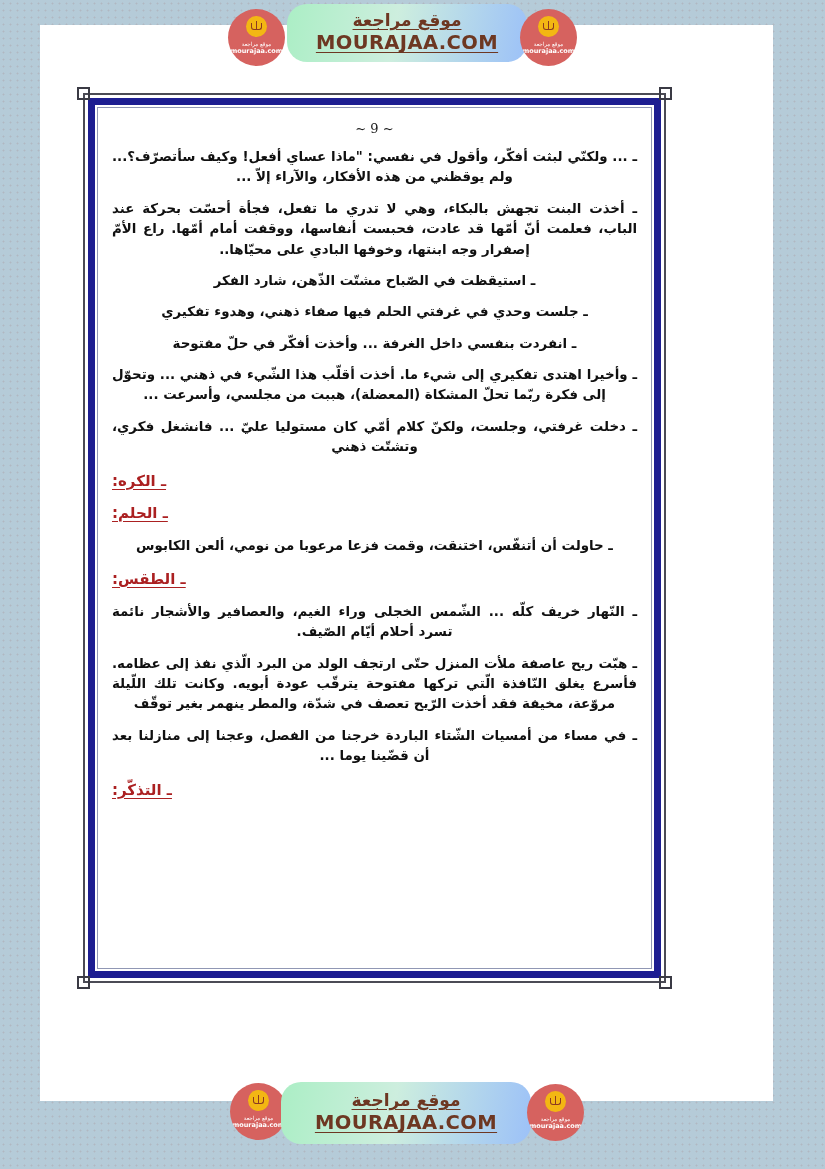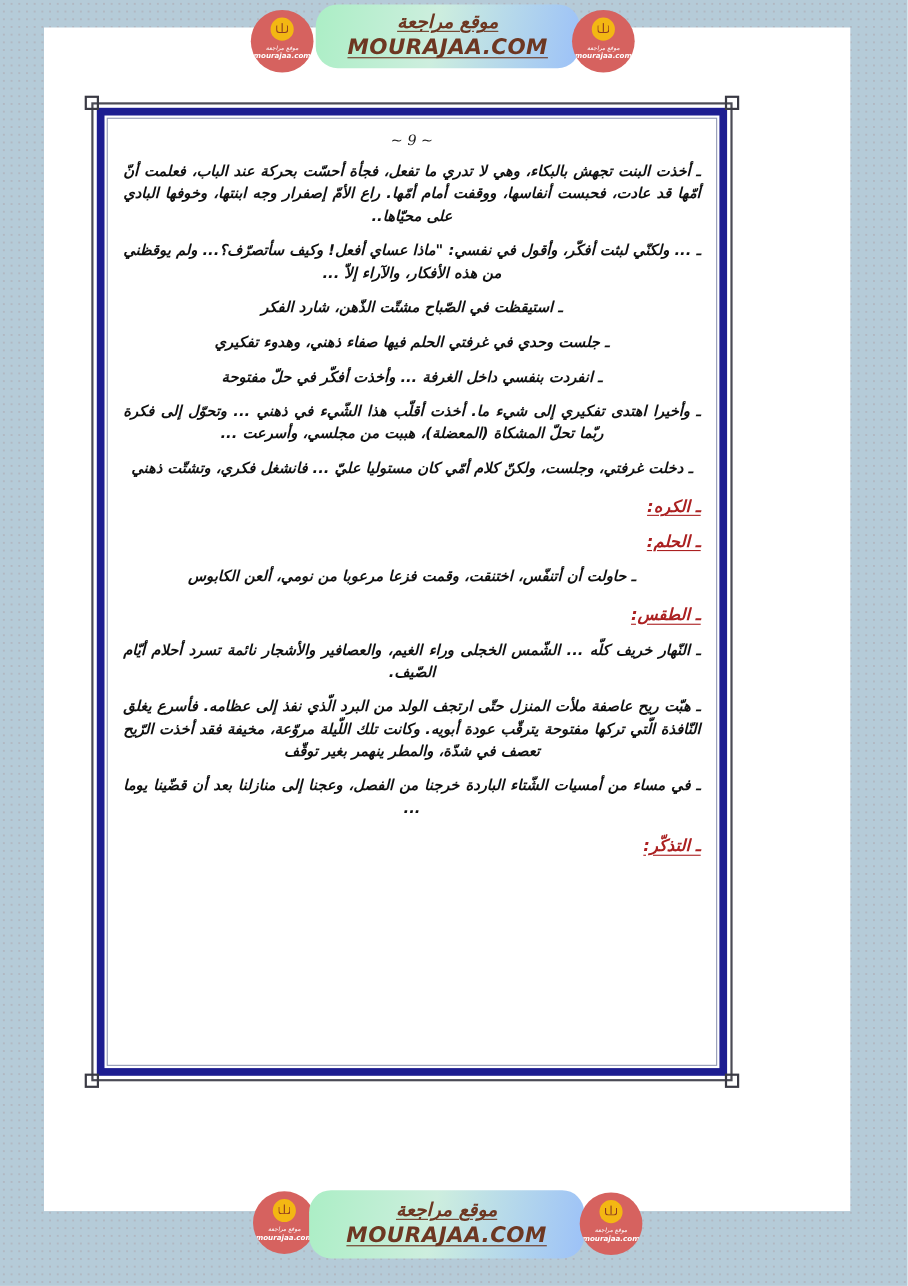--- a/index.html
+++ b/index.html
@@ -1,15 +1,15 @@
 <!DOCTYPE html>
 <html lang="ar"><head>
 <meta charset="utf-8">
 <style>
-  * { margin:0; padding:0; box-sizing:border-box;font-style:italic; }
+  * { margin:0; padding:0; box-sizing:border-box; }
   html,body { width:825px; height:1169px; }
   body {
     position:relative;
     overflow:hidden;
     background-color:#b5cbd8;
     background-image: radial-gradient(rgba(160,115,115,0.22) 0.9px, transparent 1.1px);
     background-size:7px 7px;
     font-family:"DejaVu Sans", sans-serif;
   }
 
@@ -58,21 +58,21 @@
     text-align:justify;
     text-align-last:center;
     font-size:13.4px;
     font-weight:bold;
     color:#101010;
     line-height:1.52;
     margin:11px 0;
   }
   .heading {
     direction:rtl;
-    text-align:right;
+    text-align:left;
     font-size:15px;
     font-weight:bold;
     color:#ab2021;
     text-decoration:underline;
     text-underline-offset:3px;
     margin:14px 0;
   }
 
   
   .pill {
@@ -157,22 +157,22 @@
 <div class="frame">
   <div class="corner tl"></div>
   <div class="corner tr"></div>
   <div class="corner bl"></div>
   <div class="corner br"></div>
   <div class="frame-thick">
     <div class="frame-thin">
       <div class="content">
         <div class="page-number">~ 9 ~</div>
 
-      <p class="para">ـ أخذت البنت تجهش بالبكاء، وهي لا تدري ما تفعل، فجأة أحسّت بحركة عند الباب، فعلمت أنّ أمّها قد عادت، فحبست أنفاسها، ووقفت أمام أمّها. راع الأمّ إصفرار وجه ابنتها، وخوفها البادي على محيّاها..</p>
-          <p class="para">ـ ... ولكنّي لبثت أفكّر، وأقول في نفسي: "ماذا عساي أفعل! وكيف سأتصرّف؟... ولم يوقظني من هذه الأفكار، والآراء إلاّ ...</p>
+      <p class="para">ـ ... ولكنّي لبثت أفكّر، وأقول في نفسي: "ماذا عساي أفعل! وكيف سأتصرّف؟... ولم يوقظني من هذه الأفكار، والآراء إلاّ ...</p>
+          <p class="para">ـ أخذت البنت تجهش بالبكاء، وهي لا تدري ما تفعل، فجأة أحسّت بحركة عند الباب، فعلمت أنّ أمّها قد عادت، فحبست أنفاسها، ووقفت أمام أمّها. راع الأمّ إصفرار وجه ابنتها، وخوفها البادي على محيّاها..</p>
           <p class="para">ـ استيقظت في الصّباح مشتّت الذّهن، شارد الفكر</p>
           <p class="para">ـ جلست وحدي في غرفتي الحلم فيها صفاء ذهني، وهدوء تفكيري</p>
           <p class="para">ـ انفردت بنفسي داخل الغرفة ... وأخذت أفكّر في حلّ مفتوحة</p>
           <p class="para">ـ وأخيرا اهتدى تفكيري إلى شيء ما. أخذت أقلّب هذا الشّيء في ذهني ... وتحوّل إلى فكرة ربّما تحلّ المشكاة (المعضلة)، هببت من مجلسي، وأسرعت ...</p>
           <p class="para">ـ دخلت غرفتي، وجلست، ولكنّ كلام أمّي كان مستوليا عليّ ... فانشغل فكري، وتشتّت ذهني</p>
           <p class="heading">ـ الكره:</p>
           <p class="heading">ـ الحلم:</p>
           <p class="para">ـ حاولت أن أتنفّس، اختنقت، وقمت فزعا مرعوبا من نومي، ألعن الكابوس</p>
           <p class="heading">ـ الطقس:</p>
           <p class="para">ـ النّهار خريف كلّه ... الشّمس الخجلى وراء الغيم، والعصافير والأشجار نائمة تسرد أحلام أيّام الصّيف.</p>

